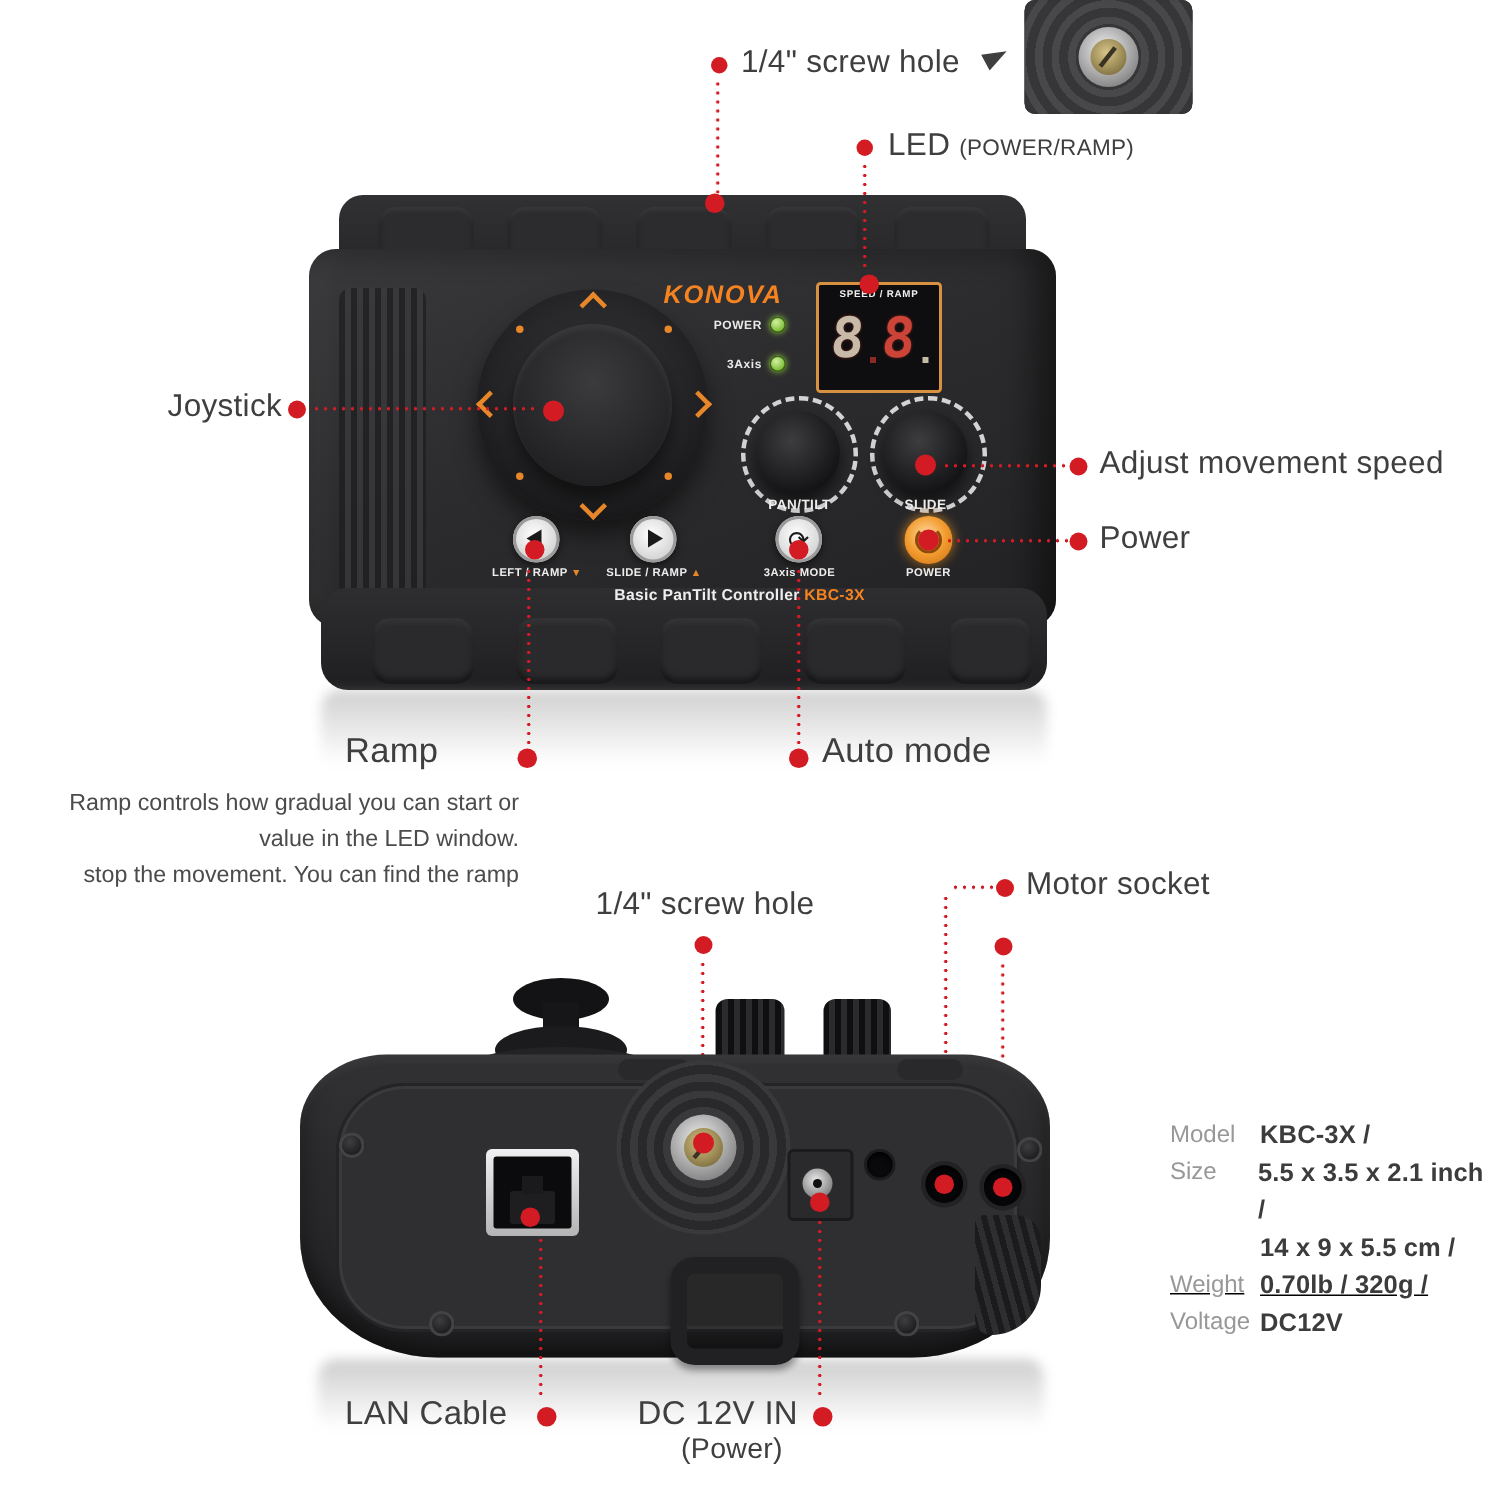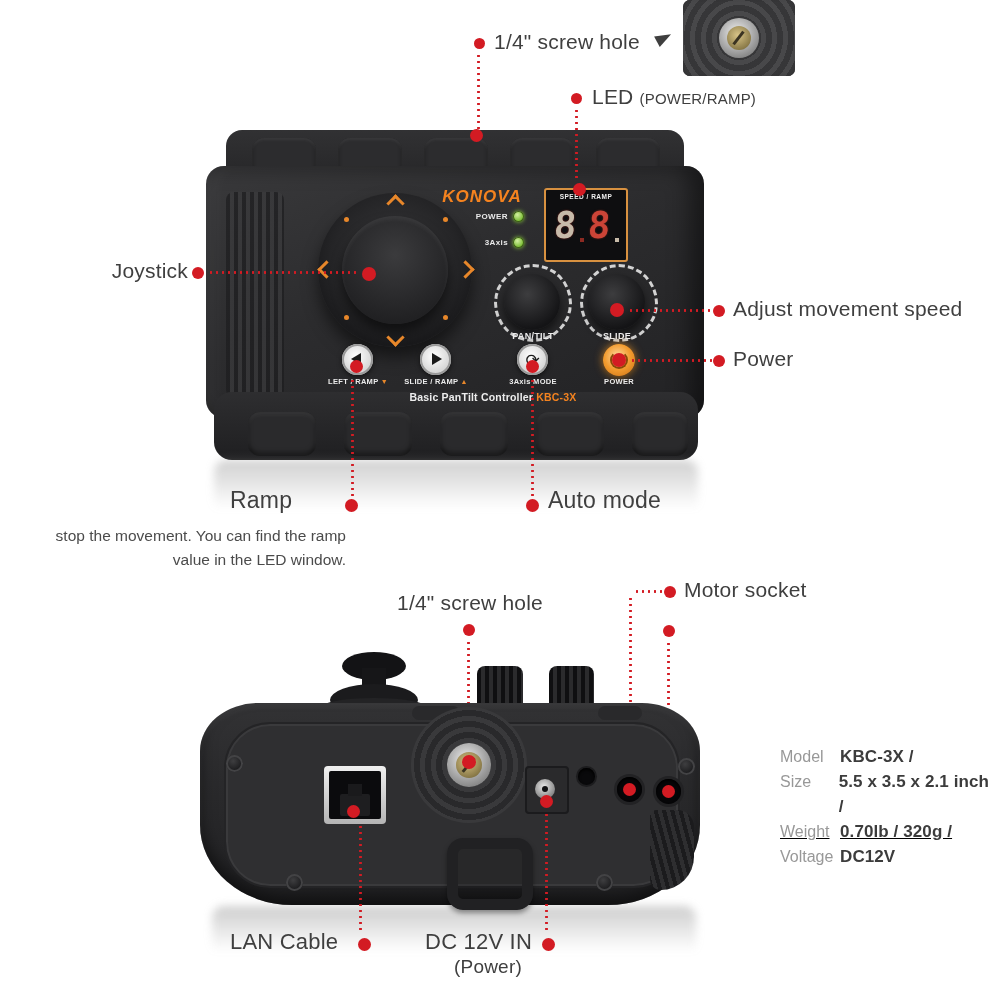--- a/index.html
+++ b/index.html
@@ -179,22 +179,23 @@
   <div class="dl-v" style="left:351px;top:378px;height:118px;"></div>
   <div class="rdot" style="left:345px;top:499px;width:13px;height:13px;"></div>
   <div class="lbl" style="left:230px;top:487px;width:106px;text-align:left;font-size:23px;">Ramp</div>
 
   <div class="rdot" style="left:526px;top:360px;width:13px;height:13px;"></div>
   <div class="dl-v" style="left:531px;top:378px;height:118px;"></div>
   <div class="rdot" style="left:526px;top:499px;width:13px;height:13px;"></div>
   <div class="lbl" style="left:548px;top:487px;font-size:23px;">Auto mode</div>
 
   <div class="abs" style="left:8px;top:524px;width:338px;text-align:right;color:#4b4b4b;font-size:15.5px;font-weight:500;line-height:24px;">
+    <div>Ramp controls how gradual you can start or</div>
+    <div>value in the LED window.</div>
     <div>stop the movement. You can find the ramp</div>
-    <div>value in the LED window.</div>
   </div>
 
   <div class="lbl" style="left:360px;top:591px;width:220px;text-align:center;font-size:21px;">1/4" screw hole</div>
   <div class="rdot" style="left:463px;top:624px;width:12px;height:12px;"></div>
   <div class="dl-v" style="left:467px;top:640px;height:112px;"></div>
   <div class="rdot" style="left:462px;top:755px;width:14px;height:14px;z-index:6;"></div>
 
   <div class="rdot" style="left:664px;top:586px;width:12px;height:12px;"></div>
   <div class="lbl" style="left:684px;top:578px;font-size:21px;">Motor socket</div>
   <div class="dl-h" style="left:634px;top:590px;width:28px;"></div>
@@ -281,20 +282,24 @@
 
   <div class="abs" style="left:780px;top:744px;width:215px;">
     <div style="display:flex;line-height:25px;">
       <span class="spec-label" style="width:60px;">Model</span>
       <span class="spec-value">KBC-3X /</span>
     </div>
     <div style="display:flex;line-height:25px;">
       <span class="spec-label" style="width:60px;">Size</span>
       <span class="spec-value">5.5 x 3.5 x 2.1 inch /</span>
     </div>
+    <div style="display:flex;line-height:25px;">
+      <span style="width:60px;"></span>
+      <span class="spec-value">14 x 9 x 5.5 cm /</span>
+    </div>
     <div style="display:flex;line-height:25px;text-decoration:underline;">
       <span class="spec-label" style="width:60px;">Weight</span>
       <span class="spec-value">0.70lb / 320g /</span>
     </div>
     <div style="display:flex;line-height:25px;">
       <span class="spec-label" style="width:60px;">Voltage</span>
       <span class="spec-value">DC12V</span>
     </div>
   </div>
 

